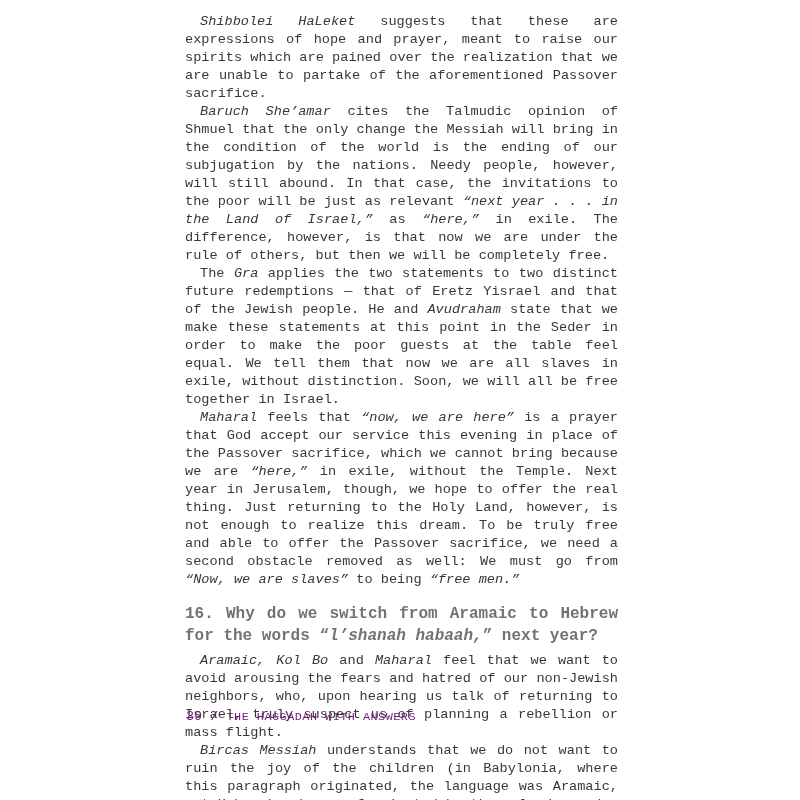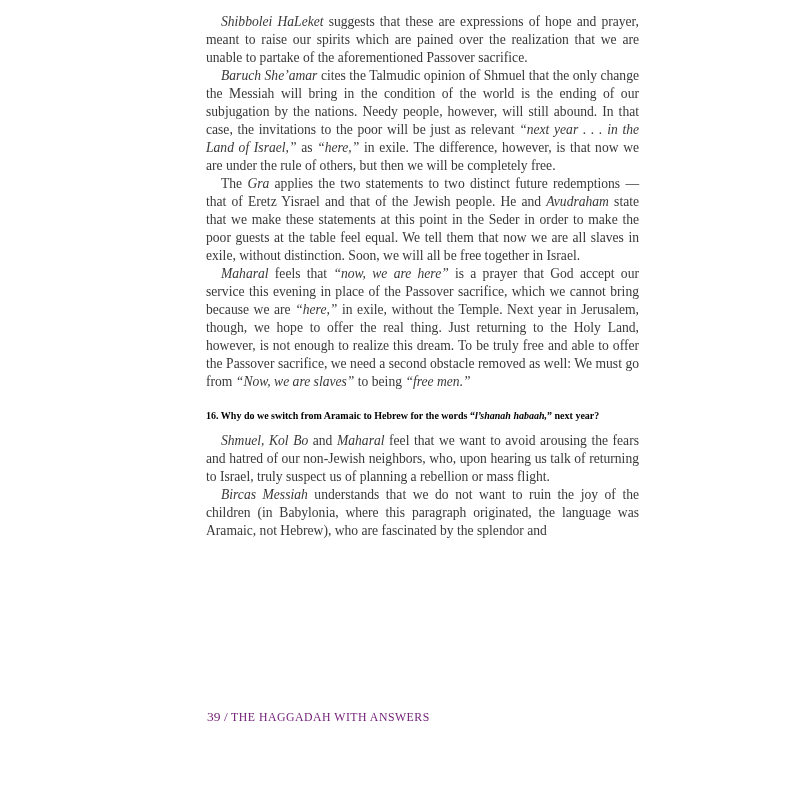--- a/index.html
+++ b/index.html
@@ -8,42 +8,41 @@
     width: 800px;
     height: 800px;
     background: #ffffff;
     overflow: hidden;
   }
   .page {
     position: relative;
     width: 677px;
     height: 800px;
     background: #ffffff;
-    font-family: Liberation Serif, serif;
+    font-family: Liberation Mono, monospace;
     color: #383838;
-    margin-left: 21px;
   }
   .text-block {
     position: absolute;
     left: 185px;
     top: 13px;
     width: 433px;
     font-size: 13.6px;
     line-height: 18px;
     text-align: justify;
   }
   .text-block p.paragraph {
     margin: 0;
     text-indent: 15px;
   }
   .text-block h2.heading {
-    font-size: 10px;
+    font-size: 16px;
     line-height: 22px;
     font-weight: bold;
-    color: #000000;
+    color: #737373;
     margin: 14px 0 5px 0;
     text-indent: 0;
     text-align: justify;
   }
   .text-block em {
     font-style: italic;
   }
   .footer {
     position: absolute;
     left: 186px;
@@ -62,19 +61,19 @@
 <body>
 
 <div class="page">
 
   <div class="text-block">
       <p class="paragraph"><em>Shibbolei HaLeket</em><span> suggests that these are expressions of hope and prayer, meant to raise our spirits which are pained over the realization that we are unable to partake of the aforementioned Passover sacrifice.</span></p>
       <p class="paragraph"><em>Baruch She’amar</em><span> cites the Talmudic opinion of Shmuel that the only change the Messiah will bring in the condition of the world is the ending of our subjugation by the nations. Needy people, however, will still abound. In that case, the invitations to the poor will be just as relevant </span><em>“next year . . . in the Land of Israel,”</em><span> as </span><em>“here,”</em><span> in exile. The difference, however, is that now we are under the rule of others, but then we will be completely free.</span></p>
       <p class="paragraph"><span>The </span><em>Gra</em><span> applies the two statements to two distinct future redemptions — that of Eretz Yisrael and that of the Jewish people. He and </span><em>Avudraham</em><span> state that we make these statements at this point in the Seder in order to make the poor guests at the table feel equal. We tell them that now we are all slaves in exile, without distinction. Soon, we will all be free together in Israel.</span></p>
       <p class="paragraph"><em>Maharal</em><span> feels that </span><em>“now, we are here”</em><span> is a prayer that God accept our service this evening in place of the Passover sacrifice, which we cannot bring because we are </span><em>“here,”</em><span> in exile, without the Temple. Next year in Jerusalem, though, we hope to offer the real thing. Just returning to the Holy Land, however, is not enough to realize this dream. To be truly free and able to offer the Passover sacrifice, we need a second obstacle removed as well: We must go from </span><em>“Now, we are slaves”</em><span> to being </span><em>“free men.”</em></p>
       <h2 class="heading"><span>16. Why do we switch from Aramaic to Hebrew for the words “</span><em>l’shanah habaah,</em><span>” next year?</span></h2>
-      <p class="paragraph"><em>Shmuel, Kol Bo</em><span> and </span><em>Maharal</em><span> feel that we want to avoid arousing the fears and hatred of our non-Jewish neighbors, who, upon hearing us talk of returning to Israel, truly suspect us of planning a rebellion or mass flight.</span></p>
+      <p class="paragraph"><em>Aramaic, Kol Bo</em><span> and </span><em>Maharal</em><span> feel that we want to avoid arousing the fears and hatred of our non-Jewish neighbors, who, upon hearing us talk of returning to Israel, truly suspect us of planning a rebellion or mass flight.</span></p>
       <p class="paragraph"><em>Bircas Messiah</em><span> understands that we do not want to ruin the joy of the children (in Babylonia, where this paragraph originated, the language was Aramaic, not Hebrew), who are fascinated by the splendor and</span></p>
     </div>
 
   <div class="footer"><span>39</span><span> / </span><span class="footer-title">THE HAGGADAH WITH ANSWERS</span></div>
 
 </div>
 
 </body></html>

